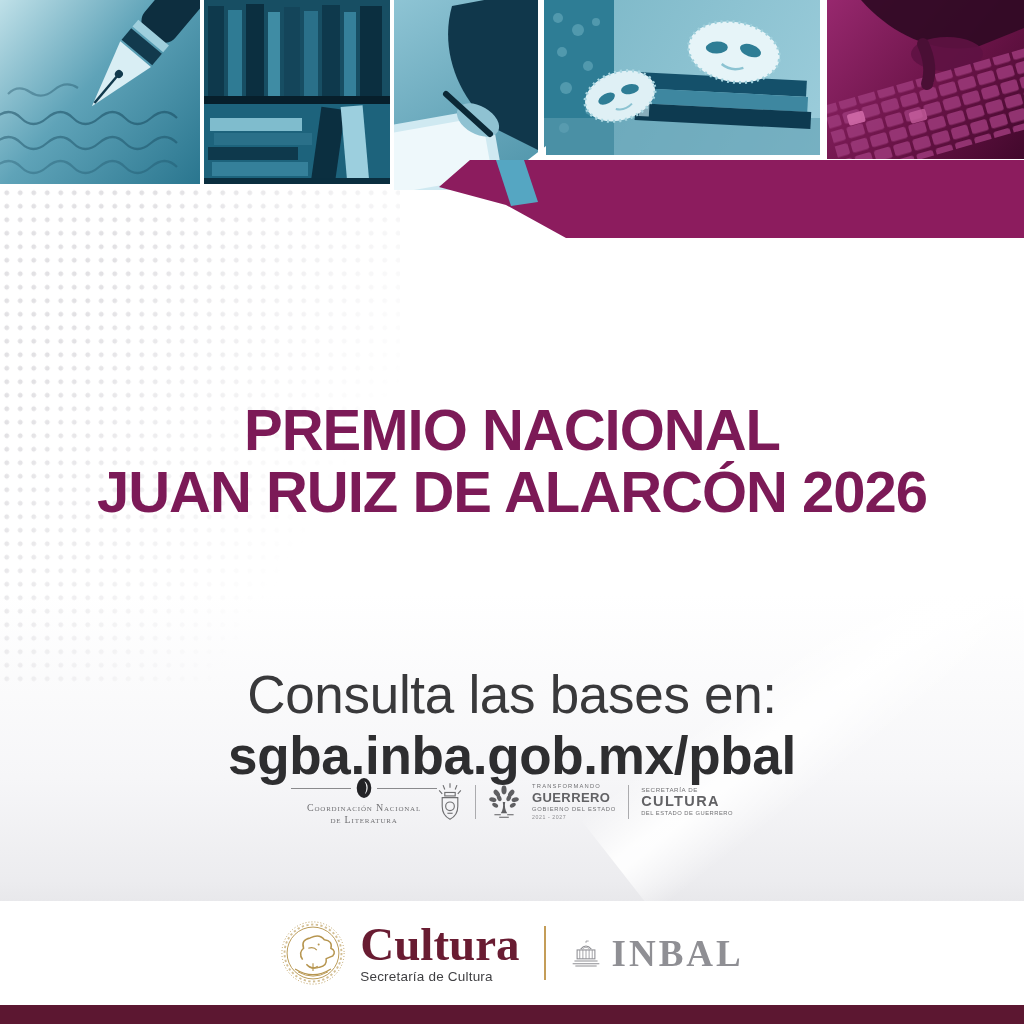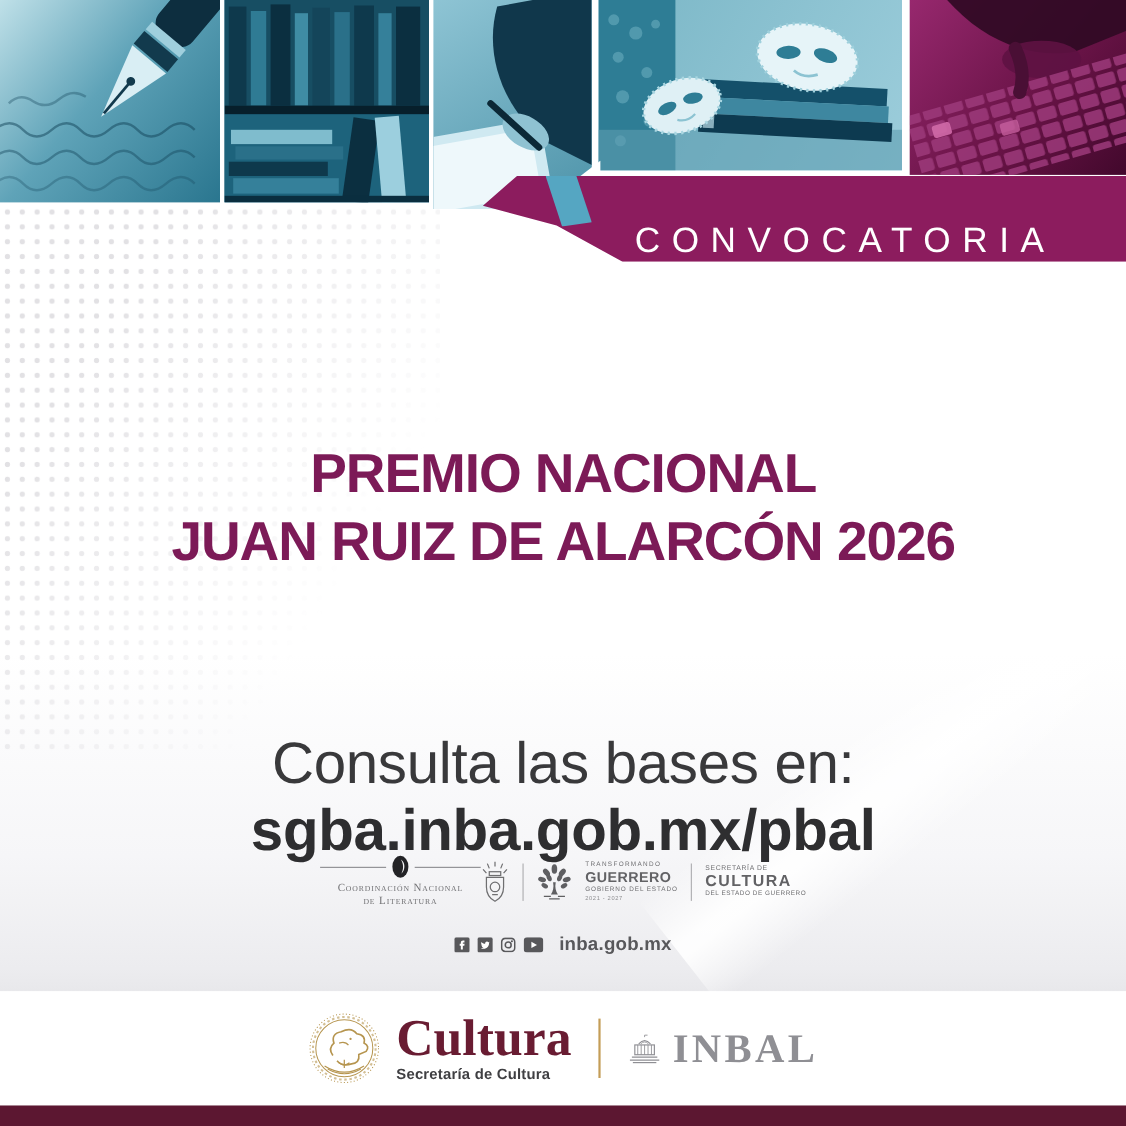--- a/index.html
+++ b/index.html
@@ -34,21 +34,21 @@
   
   .band-magenta { position:absolute; inset:0; background:#8c1c5e;
      clip-path:polygon(470px 160px,1024px 160px,1024px 238px,566px 238px,506px 205px,439px 187px); }
   .band-blue { position:absolute; inset:0; background:#55a6c2;
      clip-path:polygon(496px 160px,524px 160px,538px 202px,511px 206px); }
   .band-label { position:absolute; left:577px; top:200px; color:#ffffff;
      font-size:32px; font-weight:300; letter-spacing:10.5px; white-space:nowrap; }
 
   
   .title { position:absolute; left:0; right:0; top:399px; text-align:center;
-           color:#7c1a57; font-weight:800; font-size:50px; line-height:62px; letter-spacing:-1px; }
+           color:#7c1a57; font-weight:800; font-size:58px; line-height:62px; letter-spacing:-1px; }
   .cta { position:absolute; left:0; right:0; top:664px; text-align:center;
          font-size:53px; color:#39393b; letter-spacing:-0.3px; }
   .cta b { font-weight:700; color:#2e2e30; }
 
   
   .partners { position:absolute; left:0; right:0; top:777px; display:flex;
               justify-content:center; align-items:center; color:#717174; }
   .cnl { width:146px; text-align:center; }
   .cnl-head { display:flex; align-items:center; gap:5px; margin-bottom:2px; }
   .cnl-line { flex:1; height:1px; background:#8a8a8d; }
@@ -70,21 +70,21 @@
             justify-content:center; align-items:center; gap:7px; color:#58585b; }
   .social svg { display:block; }
   .social-url { font-size:17px; font-weight:700; margin-left:7px; letter-spacing:.2px; }
 
   
   .brand { position:absolute; left:0; right:0; top:901px; height:104px; background:#ffffff;
            display:flex; align-items:center; justify-content:center; }
   .brand-inner { display:flex; align-items:center; }
   .cultura-block { margin-left:14px; }
   .cultura-word { font-family:"Liberation Serif",serif; font-weight:700; font-size:47px; line-height:42px; color:#691c32; }
-  .cultura-sub { font-size:13.5px; font-weight:700; color:#3f3f42; margin-top:4px; letter-spacing:.2px; }
+  .cultura-sub { font-size:13.5px; font-weight:400; color:#3f3f42; margin-top:4px; letter-spacing:.2px; }
   .gold-div { width:2px; height:54px; background:#c49d58; margin:0 24px; }
   .inbal-block { display:flex; align-items:center; gap:10px; color:#8f8f94; }
   .inbal-word { font-family:Liberation Serif, serif; font-weight:700; font-size:37px; letter-spacing:3px; }
 
   .footer-bar { position:absolute; left:0; bottom:0; width:100%; height:19px; background:#5c1731; }
 </style>
 </head>
 <body>
 
 <div class="poster">
@@ -198,21 +198,20 @@
         <rect x="84" y="108" width="17" height="11.5" rx="2.5" fill="#c55f9e" opacity=".8"></rect>
       </g>
       <path d="M96 44 q10 22 4 40" stroke="#4a0f35" stroke-width="12" stroke-linecap="round" fill="none"></path>
     </svg>
   </div>
 
   <div class="white-cut"></div>
 
   <div class="band-magenta"></div>
   <div class="band-blue"></div>
-  <div class="band-label">CONVOCATORIA</div>
 
   <div class="title">
     <div>PREMIO NACIONAL</div>
     <div>JUAN RUIZ DE ALARCÓN 2026</div>
   </div>
 
   <div class="cta"><span>Consulta las bases en: </span><b>sgba.inba.gob.mx/pbal</b></div>
 
   <div class="partners">
     <div class="cnl">
@@ -258,40 +257,20 @@
       </div>
       <div class="vdiv"></div>
       <div class="g-text">
         <div class="cg-kicker">SECRETARÍA DE</div>
         <div class="cg-name">CULTURA</div>
         <div class="cg-sub">DEL ESTADO DE GUERRERO</div>
       </div>
     </div>
   </div>
 
-  <div class="social">
-    <svg width="14" height="14" viewBox="0 0 24 24">
-      <rect width="24" height="24" rx="3" fill="#58585b"></rect>
-      <path d="M13.6 8.2h2.2V5.2h-2.2c-2.1 0-3.4 1.4-3.4 3.5v1.6H8.4v3h1.8v6h3.1v-6h2.3l.4-3h-2.7V8.9c0-.5.2-.7.7-.7z" fill="#fff"></path>
-    </svg>
-    <svg width="14" height="14" viewBox="0 0 24 24">
-      <rect width="24" height="24" rx="3" fill="#58585b"></rect>
-      <path d="M19.2 8.1c-.5.2-1 .4-1.5.4.6-.3 1-.9 1.2-1.5-.6.3-1.2.6-1.8.7a2.9 2.9 0 0 0-5 2.7C9.7 10.3 7.6 9.1 6.2 7.4a2.9 2.9 0 0 0 .9 3.9c-.5 0-.9-.1-1.3-.3 0 1.4 1 2.6 2.3 2.9-.4.1-.9.1-1.3.1.4 1.1 1.5 2 2.8 2a5.9 5.9 0 0 1-4.3 1.2A8.2 8.2 0 0 0 9.8 18c5.4 0 8.3-4.5 8.3-8.3v-.4c.5-.4 1-.9 1.1-1.2z" fill="#fff"></path>
-    </svg>
-    <svg width="14" height="14" viewBox="0 0 24 24">
-      <rect x="1.8" y="1.8" width="20.4" height="20.4" rx="5.5" fill="none" stroke="#58585b" stroke-width="2.4"></rect>
-      <circle cx="12" cy="12" r="4.6" fill="none" stroke="#58585b" stroke-width="2.4"></circle>
-      <circle cx="17.8" cy="6.2" r="1.6" fill="#58585b"></circle>
-    </svg>
-    <svg width="18" height="14" viewBox="0 0 28 22">
-      <rect width="28" height="22" rx="5" fill="#58585b"></rect>
-      <path d="M11 6.5 L19 11 L11 15.5 Z" fill="#fff"></path>
-    </svg>
-    <span class="social-url">inba.gob.mx</span>
-  </div>
 
   <div class="brand">
     <div class="brand-inner">
       <svg width="66" height="66" viewBox="0 0 70 70" fill="none" stroke="#b6954f">
         <circle cx="35" cy="35" r="33" stroke-width="1" stroke-dasharray="1 2.2"></circle>
         <circle cx="35" cy="35" r="30.2" stroke-width="2" stroke-dasharray="2.4 2.6" opacity=".6"></circle>
         <circle cx="35" cy="35" r="27.5" stroke-width="1"></circle>
         <path d="M16 52 q19 12 38 0" stroke-width="1.2"></path>
         <path d="M19 55 q16 9 32 0" stroke-width="1"></path>
         <path d="M24 42 q-5 -7 1 -12 q-3 -9 7 -11 q10 -5 15 2 q9 1 7 9 q6 3 2 8 l-7 3 q1 8 -7 9 q-9 3 -14 -3" stroke-width="1.6"></path>

